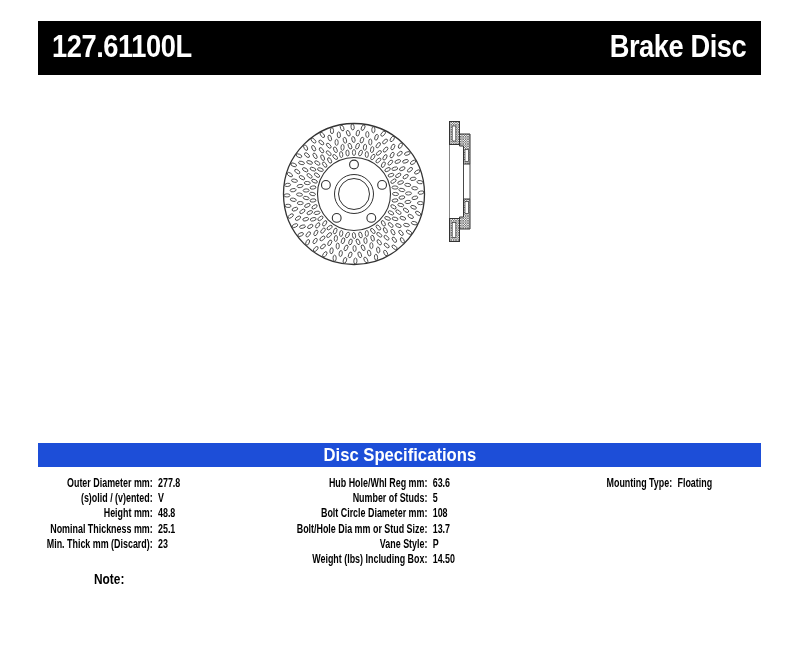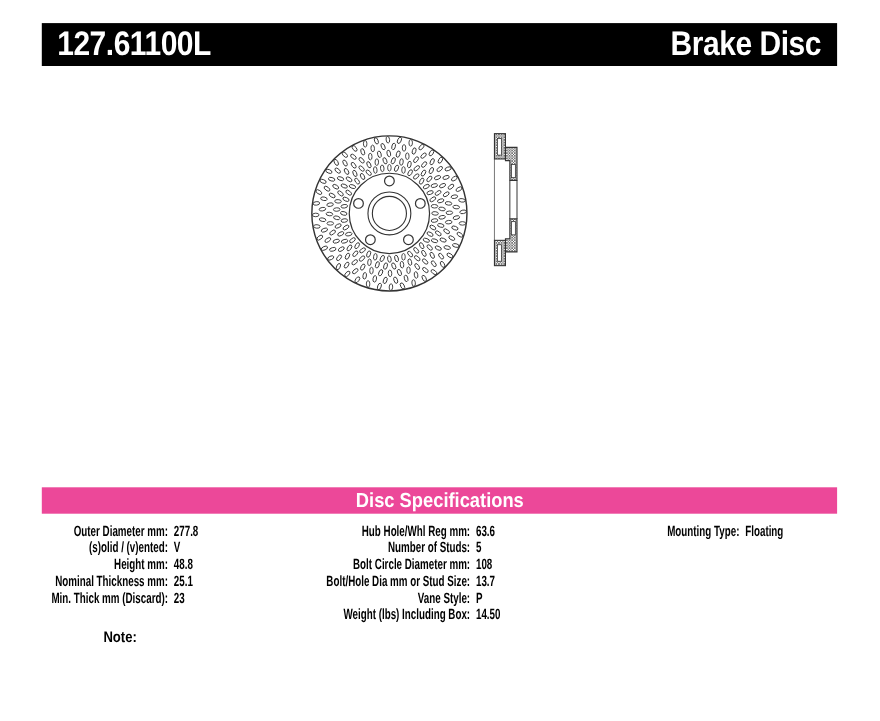--- a/index.html
+++ b/index.html
@@ -2,37 +2,37 @@
 <html><head>
 <meta charset="utf-8">
 <style>
   html,body{margin:0;padding:0;background:#fff;}
   .page{
     position:relative;width:800px;height:655px;background:#ffffff;overflow:hidden;
     font-family:"Liberation Sans",sans-serif;font-weight:bold;color:#000;
   }
   
   .header-bar{
-    position:absolute;left:38px;top:21px;width:723px;height:39px;background:#000;
+    position:absolute;left:38px;top:21px;width:723px;height:54px;background:#000;
   }
   .hdr-left{
     position:absolute;left:14px;top:50%;
     transform:translateY(-52%) scaleX(0.88);transform-origin:left center;
     font-size:31px;color:#fff;white-space:nowrap;letter-spacing:-0.5px;
   }
   .hdr-right{
     position:absolute;right:15px;top:50%;
     transform:translateY(-52%) scaleX(0.88);transform-origin:right center;
     font-size:31px;color:#fff;white-space:nowrap;letter-spacing:-0.5px;
   }
   
   .drawing{position:absolute;left:0;top:0;}
   
   .spec-bar{
-    position:absolute;left:38px;top:443px;width:723px;height:24px;background:#ec4899;
+    position:absolute;left:38px;top:443px;width:723px;height:24px;background:#1d4ed8;
     display:flex;align-items:center;justify-content:center;
   }
   .spec-bar span{
     font-size:18.5px;color:#fff;white-space:nowrap;
     transform:scaleX(0.9);transform-origin:center center;
   }
   
   .spec-col{position:absolute;transform:scaleX(0.66);transform-origin:left top;}
   .spec-row{display:flex;line-height:15.2px;font-size:13.5px;white-space:nowrap;}
   .spec-label{text-align:right;white-space:nowrap;}

